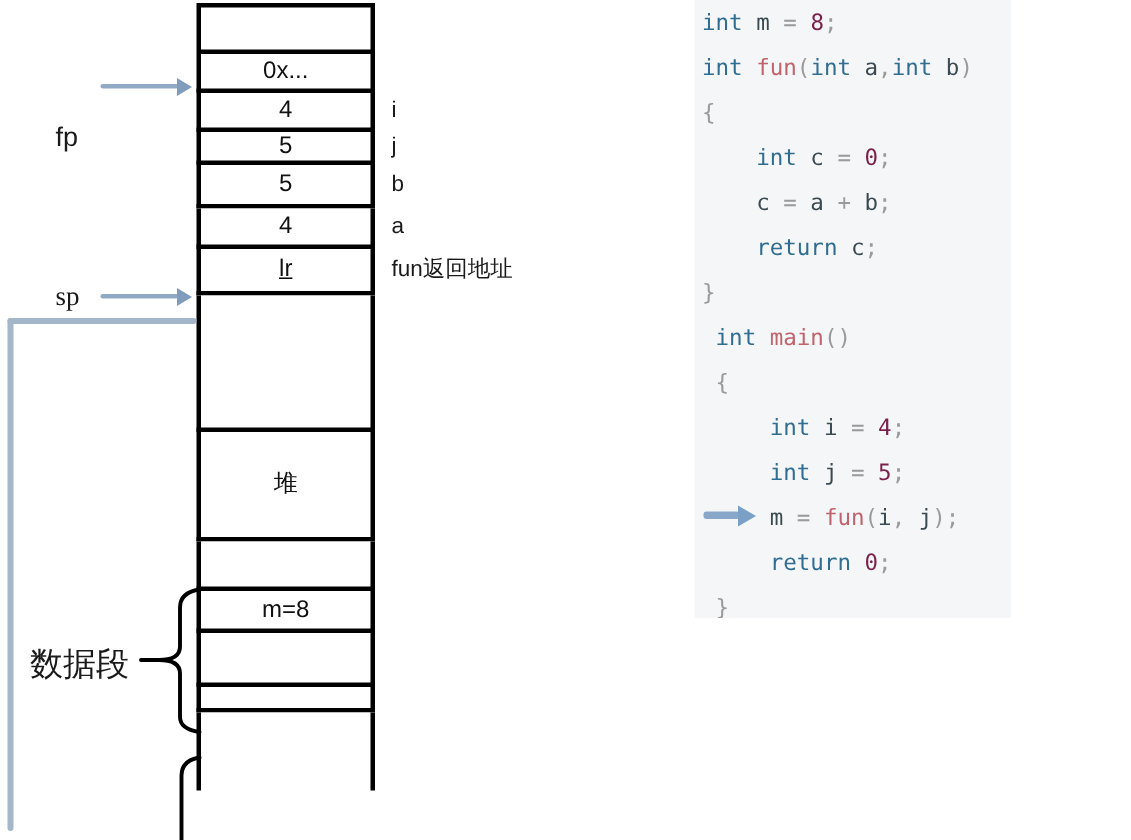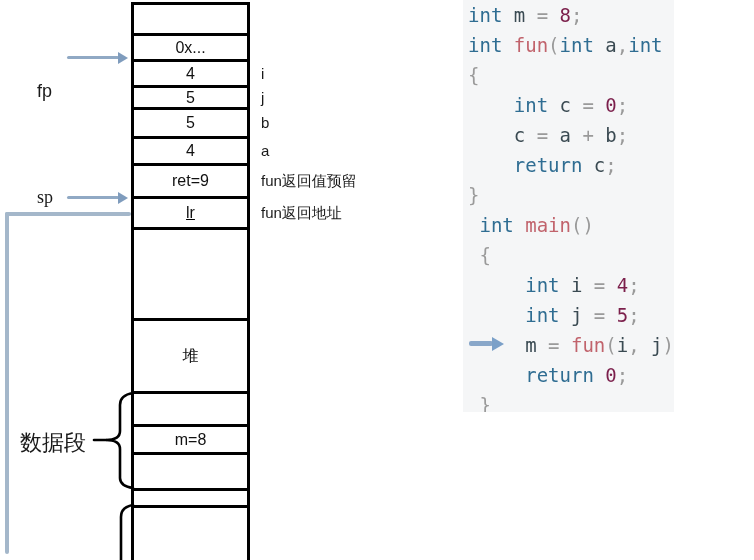--- a/index.html
+++ b/index.html
@@ -24,21 +24,21 @@
                  border-bottom:6px solid transparent;}
   .reg{position:absolute;font-size:18px;color:#1a1a1a;}
   .conn{position:absolute;background:#a4b7ca;}
 
   
   .brace-svg{position:absolute;left:88px;top:385px;width:50px;height:175px;}
   #seg-label{position:absolute;left:20px;top:428px;font-size:22px;color:#1a1a1a;white-space:nowrap;}
 
   
   #code{position:absolute;left:463px;top:0;width:211px;height:412px;background:#f5f6f7;
-        font-family:"DejaVu Sans Mono","Liberation Mono",monospace;font-size:19px;line-height:30px;
+        font-family:"DejaVu Sans Mono","Liberation Mono",monospace;font-size:15px;line-height:30px;
         padding-left:5px;box-sizing:border-box;white-space:pre;overflow:hidden;}
   .cline{height:30px;}
   .tk-kw{color:#2f6d92;}
   .tk-fn{color:#c1636c;}
   .tk-num{color:#7b1f4b;}
   .tk-op{color:#9a9a9a;}
   .tk-pn{color:#9a9a9a;}
   .tk-pl{color:#3a4a52;}
 
   #code-arrow{position:absolute;left:469px;top:341px;width:24px;height:5px;background:#89a7c9;border-radius:2px;}
@@ -66,24 +66,20 @@
         <div class="scell" style="line-height: 19px;">5</div>
         <div class="slabel" style="height: 22px; line-height: 19px;">j</div>
       </div>
       <div class="srow" style="height: 29px;">
         <div class="scell" style="line-height: 26px;">5</div>
         <div class="slabel" style="height: 29px; line-height: 26px;">b</div>
       </div>
       <div class="srow" style="height: 27px;">
         <div class="scell" style="line-height: 24px;">4</div>
         <div class="slabel" style="height: 27px; line-height: 24px;">a</div>
-      </div>
-      <div class="srow" style="height: 33px;">
-        <div class="scell" style="line-height: 30px;">ret=9</div>
-        <div class="slabel" style="height: 33px; line-height: 30px;">fun返回值预留</div>
       </div>
       <div class="srow" style="height: 31px; text-decoration: underline;">
         <div class="scell" style="line-height: 28px;">lr</div>
         <div class="slabel" style="height: 31px; line-height: 28px;">fun返回地址</div>
       </div>
       <div class="srow" style="height: 91px;">
         <div class="scell" style="line-height: 88px;"></div>
       </div>
       <div class="srow" style="height: 73px;">
         <div class="scell" style="line-height: 70px;">堆</div>

